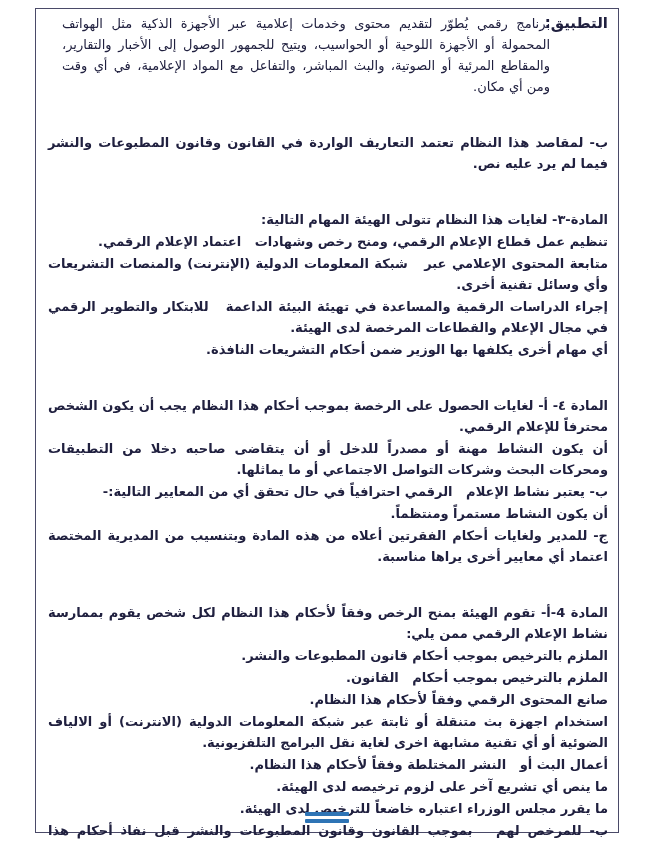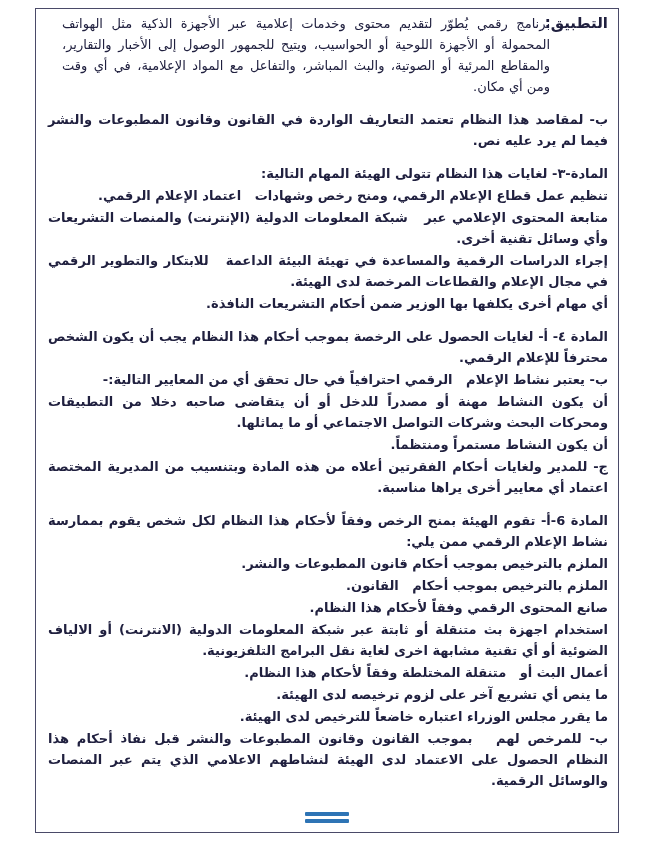--- a/index.html
+++ b/index.html
@@ -47,21 +47,21 @@
   }
   .para {
     margin: 0 0 1px 0;
     font-size: 13px;
     font-weight: bold;
     line-height: 21px;
     text-align: justify;
     text-align-last: right;
     white-space: pre-wrap;
   }
-  .gap-top { margin-top: 12px; }
+  .gap-top { margin-top: 35px; }
   .footer-mark {
     position: absolute;
     bottom: 9px;
     left: 50%;
     transform: translateX(-50%);
     display: flex;
     flex-direction: column;
     gap: 3px;
     align-items: center;
   }
@@ -83,30 +83,30 @@
       <div class="def-text">برنامج رقمي يُطوّر لتقديم محتوى وخدمات إعلامية عبر الأجهزة الذكية مثل الهواتف المحمولة أو الأجهزة اللوحية أو الحواسيب، ويتيح للجمهور الوصول إلى الأخبار والتقارير، والمقاطع المرئية أو الصوتية، والبث المباشر، والتفاعل مع المواد الإعلامية، في أي وقت ومن أي مكان.</div>
     </div>
 
     <p class="para gap-top">ب- لمقاصد هذا النظام تعتمد التعاريف الواردة في القانون وقانون المطبوعات والنشر   فيما لم يرد عليه نص.</p>
     <p class="para gap-top">المادة-٣- لغايات هذا النظام تتولى الهيئة المهام التالية:</p>
     <p class="para">تنظيم عمل قطاع الإعلام الرقمي، ومنح رخص وشهادات   اعتماد الإعلام الرقمي.</p>
     <p class="para">متابعة المحتوى الإعلامي عبر   شبكة المعلومات الدولية (الإنترنت) والمنصات التشريعات وأي وسائل تقنية أخرى.</p>
     <p class="para">إجراء الدراسات الرقمية والمساعدة في تهيئة البيئة الداعمة   للابتكار والتطوير الرقمي في مجال الإعلام والقطاعات المرخصة لدى الهيئة.</p>
     <p class="para">أي مهام أخرى يكلفها بها الوزير ضمن أحكام التشريعات النافذة.</p>
     <p class="para gap-top">المادة ٤- أ- لغايات الحصول على الرخصة بموجب أحكام هذا النظام يجب أن يكون الشخص محترفاً للإعلام الرقمي.</p>
+    <p class="para">أن يكون النشاط مهنة أو مصدراً للدخل أو أن يتقاضى صاحبه دخلا من التطبيقات ومحركات البحث وشركات التواصل الاجتماعي أو ما يماثلها.</p>
     <p class="para">ب- يعتبر نشاط الإعلام   الرقمي احترافياً في حال تحقق أي من المعايير التالية:-</p>
-    <p class="para">أن يكون النشاط مهنة أو مصدراً للدخل أو أن يتقاضى صاحبه دخلا من التطبيقات ومحركات البحث وشركات التواصل الاجتماعي أو ما يماثلها.</p>
     <p class="para">أن يكون النشاط مستمراً ومنتظماً.</p>
     <p class="para">ج- للمدير ولغايات أحكام الفقرتين أعلاه من هذه المادة وبتنسيب من المديرية المختصة اعتماد أي معايير أخرى يراها مناسبة.</p>
-    <p class="para gap-top">المادة 6-أ- تقوم الهيئة بمنح الرخص وفقاً لأحكام هذا النظام لكل شخص يقوم بممارسة نشاط الإعلام الرقمي ممن يلي:</p>
+    <p class="para gap-top">المادة 4-أ- تقوم الهيئة بمنح الرخص وفقاً لأحكام هذا النظام لكل شخص يقوم بممارسة نشاط الإعلام الرقمي ممن يلي:</p>
     <p class="para">الملزم بالترخيص بموجب أحكام قانون المطبوعات والنشر.</p>
     <p class="para">الملزم بالترخيص بموجب أحكام   القانون.</p>
     <p class="para">صانع المحتوى الرقمي وفقاً لأحكام هذا النظام.</p>
     <p class="para">استخدام اجهزة بث متنقلة أو ثابتة عبر شبكة المعلومات الدولية (الانترنت) أو الالياف الضوئية أو أي تقنية مشابهة اخرى لغاية نقل البرامج التلفزيونية.</p>
-    <p class="para">أعمال البث أو   متنقلة المختلطة وفقاً لأحكام هذا النظام.</p>
+    <p class="para">أعمال البث أو   النشر المختلطة وفقاً لأحكام هذا النظام.</p>
     <p class="para">ما ينص أي تشريع آخر على لزوم ترخيصه لدى الهيئة.</p>
     <p class="para">ما يقرر مجلس الوزراء اعتباره خاضعاً للترخيص لدى الهيئة.</p>
     <p class="para">ب- للمرخص لهم   بموجب القانون وقانون المطبوعات والنشر قبل نفاذ أحكام هذا النظام الحصول على الاعتماد لدى الهيئة لنشاطهم الاعلامي الذي يتم عبر المنصات والوسائل الرقمية.</p>
 
     <div class="footer-mark">
       <div class="bar"></div>
       <div class="bar"></div>
     </div>
 
   </div>

